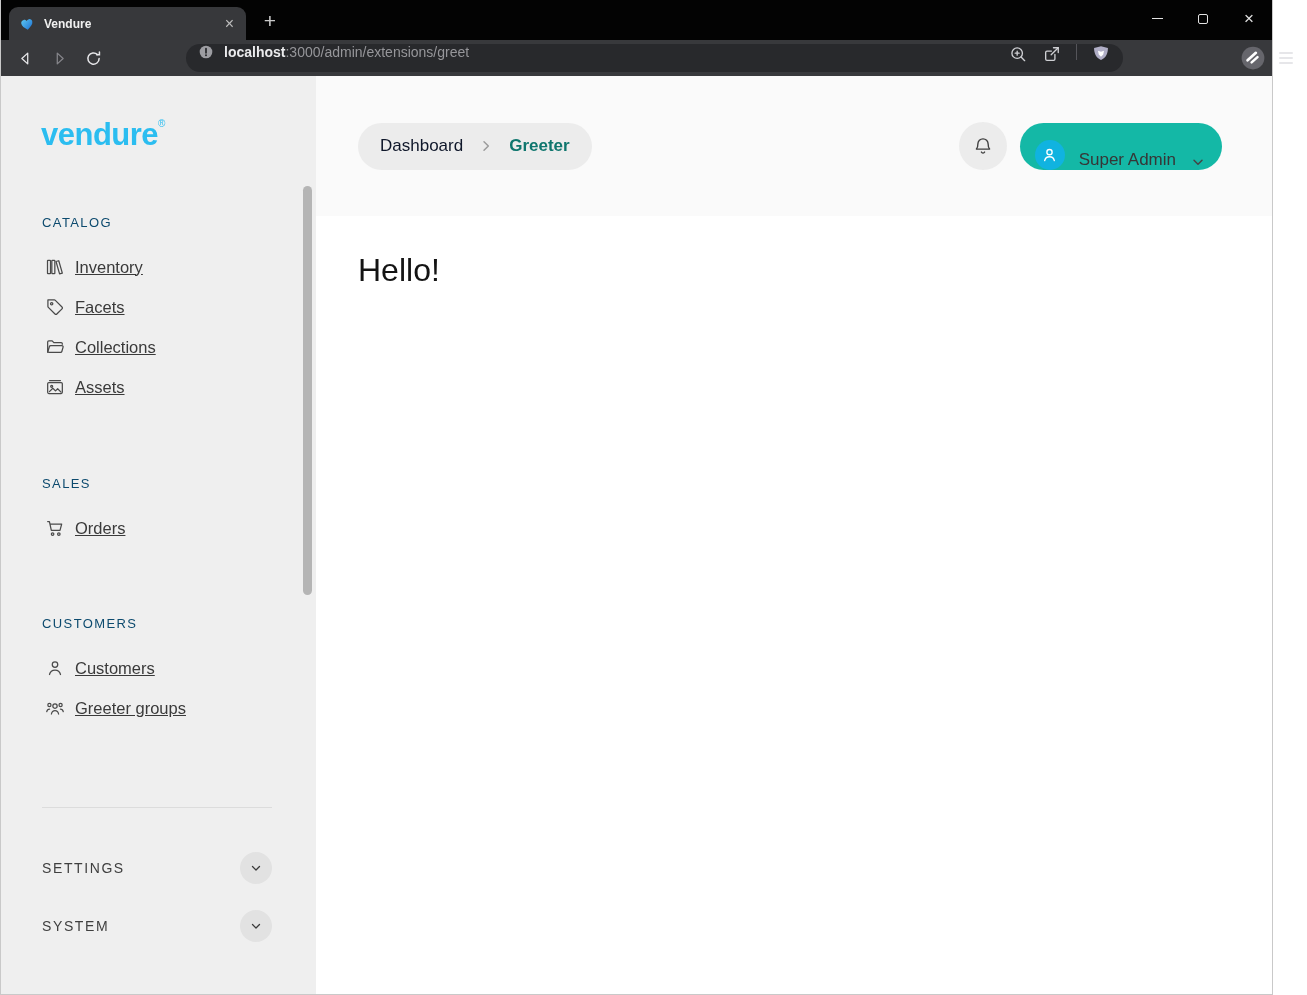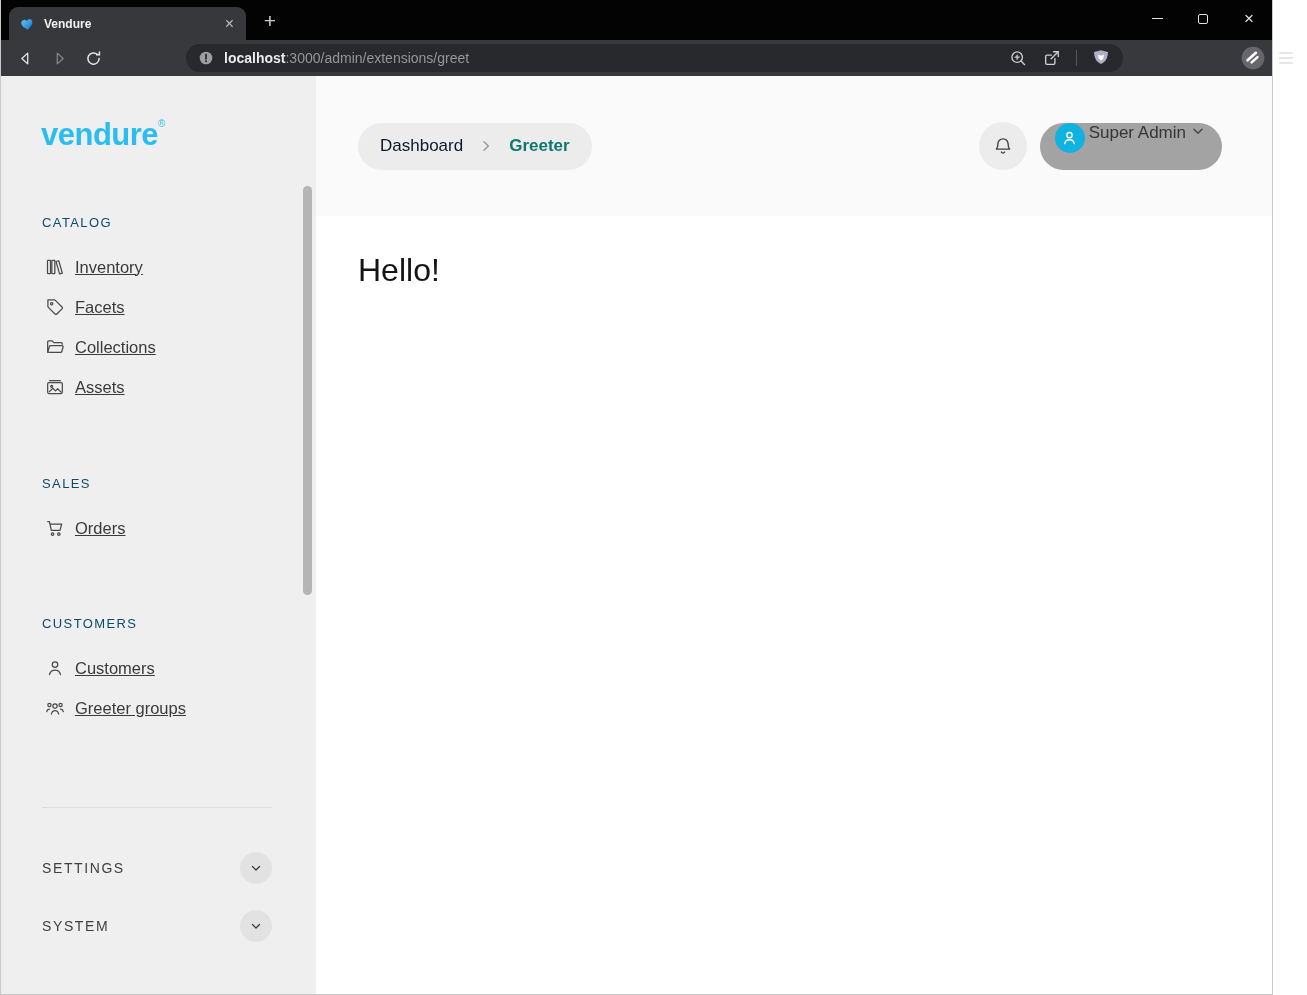--- a/index.html
+++ b/index.html
@@ -24,21 +24,21 @@
   .glyph-max { display:block; width:10px; height:10px; border:1.4px solid #e3e3e3; border-radius:2px; }
   .glyph-close { font-size:17px; line-height:17px; font-weight:400; }
 
   
   .toolbar { height:36px; background:#38393c; position:relative; display:flex; align-items:center; }
   .nav-btn { width:26px; height:26px; margin-left:8px; display:flex; align-items:center; justify-content:center; }
   .nav-btn:first-child { margin-left:11px; }
   .nav-btn svg { width:19px; height:19px; }
   .c-light { color:#e6e6e9; } .c-dim { color:#85858a; }
   .omnibox { position:absolute; left:185px; top:4px; width:937px; height:28px; background:#28292c;
-             border-radius:14px; display:flex; align-items:center; padding:0 12px; }
+             border-radius:14px; display:flex; padding:0 12px; }
   .omni-info { width:16px; height:16px; flex:0 0 16px; }
   .omni-url { margin-left:10px; font-size:14px; white-space:nowrap; }
   .url-host { color:#ebebed; font-weight:600; }
   .url-rest { color:#96969a; font-weight:400; }
   .omni-spacer { flex:1; }
   .omni-ic { width:20px; height:20px; margin-left:14px; color:#cfd0d4; }
   .omni-div { width:1px; height:16px; background:#55555a; margin-left:14px; }
   .profile-btn { position:absolute; left:1239px; top:5px; width:26px; height:26px; }
   .menu-btn { position:absolute; left:1274px; top:8px; width:22px; height:20px;
               display:flex; flex-direction:column; justify-content:center; gap:3px; align-items:center; }
@@ -74,22 +74,22 @@
                  justify-content:space-between; padding:0 50px 0 42px; }
   .crumb-pill { height:47px; background:#ececec; border-radius:24px; display:flex; align-items:center;
                 padding:0 22px; gap:15px; }
   .crumb-root { font-size:17px; color:#0f172a; }
   .crumb-chev { width:16px; height:16px; color:#9b9b9b; }
   .crumb-current { font-size:17px; font-weight:600; color:#0f766e; }
   .header-right { display:flex; align-items:center; gap:13px; }
   .bell-btn { width:48px; height:48px; border-radius:50%; background:#ececec; display:flex;
               align-items:center; justify-content:center; border:none; }
   .bell-btn svg { width:22px; height:22px; color:#3f3f3f; }
-  .user-pill { height:47px; background:#a3a3a3; border-radius:24px; display:flex; align-items:flex-start;
-               padding:0 16px 0 15px; gap:4px; }
+  .user-pill { height:47px; background:#14b8a6; border-radius:24px; display:flex; align-items:flex-end;
+               padding:0 16px 0 15px; gap:14px; }
   .avatar { width:30px; height:30px; border-radius:50%; background:#10b3e0; display:flex;
             align-items:center; justify-content:center; }
   .avatar svg { width:19px; height:19px; color:#fff; }
   .user-name { font-size:17px; color:#363636; }
   .user-chev { width:16px; height:16px; color:#444; }
   .content { padding:36px 0 0 42px; }
   .hello { font-size:32px; font-weight:400; color:#141414; }
 </style>
 </head>
 <body>

